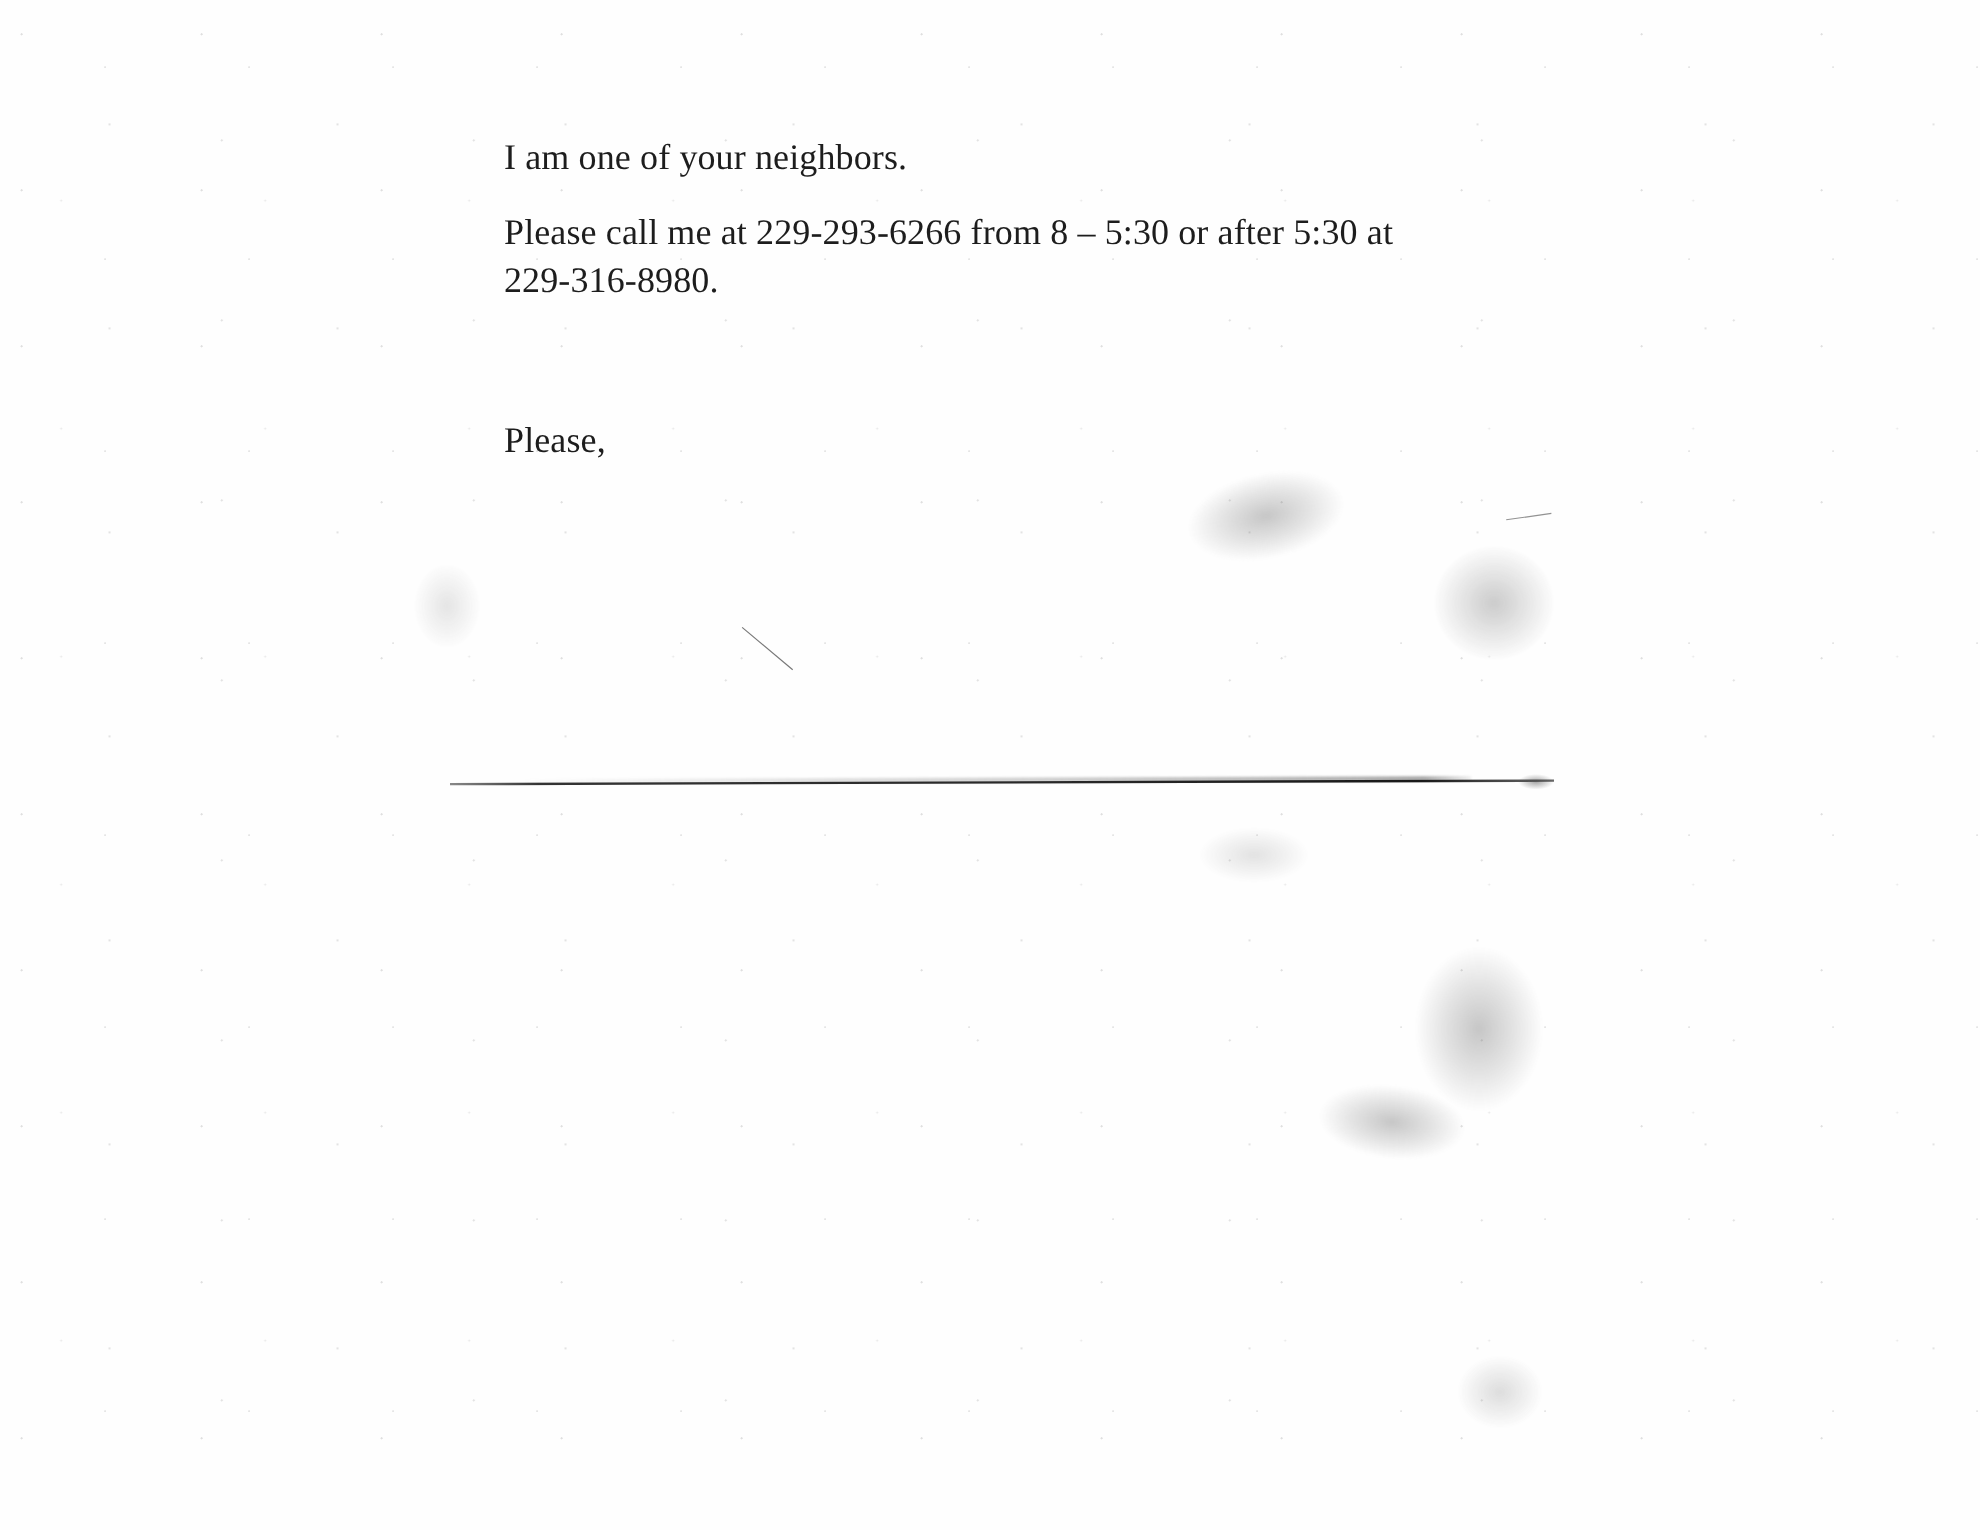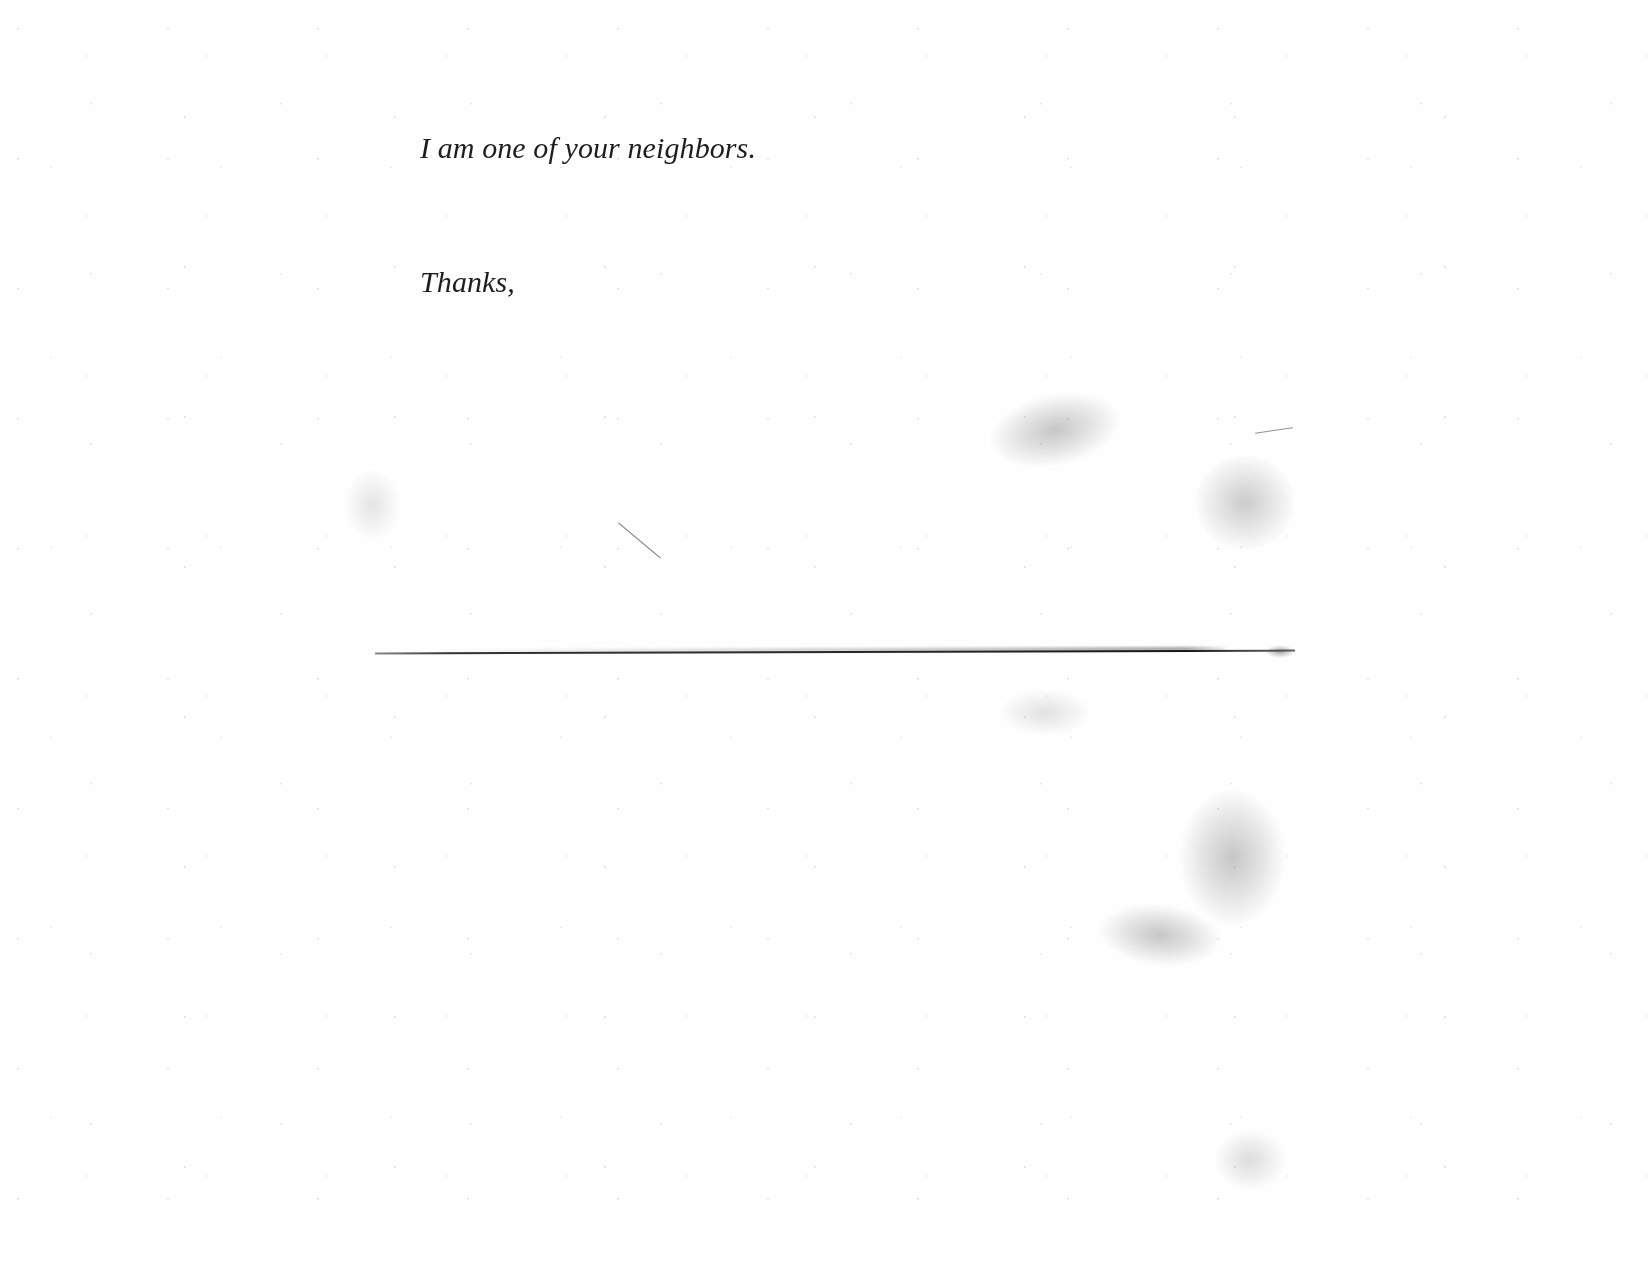--- a/index.html
+++ b/index.html
@@ -59,23 +59,22 @@
     background: #4a4a4a;
     height: 1px;
   }
   .h1 { left: 612px; top: 540px; width: 55px; transform: rotate(40deg); opacity:.75; }
   .h2 { left: 1255px; top: 430px; width: 38px; transform: rotate(-8deg); opacity:.6; }
 
   
   .letter {
     position: absolute;
     left: 420px;
-    top: 128px;
+    top: 112px;
     width: 760px;
-    font-style: italic;
   }
   .line {
     font-size: 30px;
     line-height: 40px;
     letter-spacing: .1px;
     color: #1d1d1d;
     white-space: pre-wrap;
   }
   .para { margin-bottom: 22px; }
   .gap-lg { height: 72px; }
@@ -137,24 +136,25 @@
   <div class="smudge s4"></div>
   <div class="smudge s5"></div>
   <div class="smudge s6"></div>
   <div class="smudge s7"></div>
   <div class="hair h1"></div>
   <div class="hair h2"></div>
 
   <div class="letter">
     <div class="line para">I am one of your neighbors.</div>
 
+    <div class="line para">Please call me at 229-293-6266 from 8 – 5:30 or after 5:30 at 229-316-8980.</div>
 
     <div class="gap-lg"></div>
 
-    <div class="line para">Thanks,</div>
+    <div class="line para">Please,</div>
 
     <div class="gap-sm"></div>
 
   </div>
 
   <div class="rule-wrap">
     <div class="rule-shadow"></div>
     <div class="rule-main"></div>
     <div class="rule-tail"></div>
   </div>

